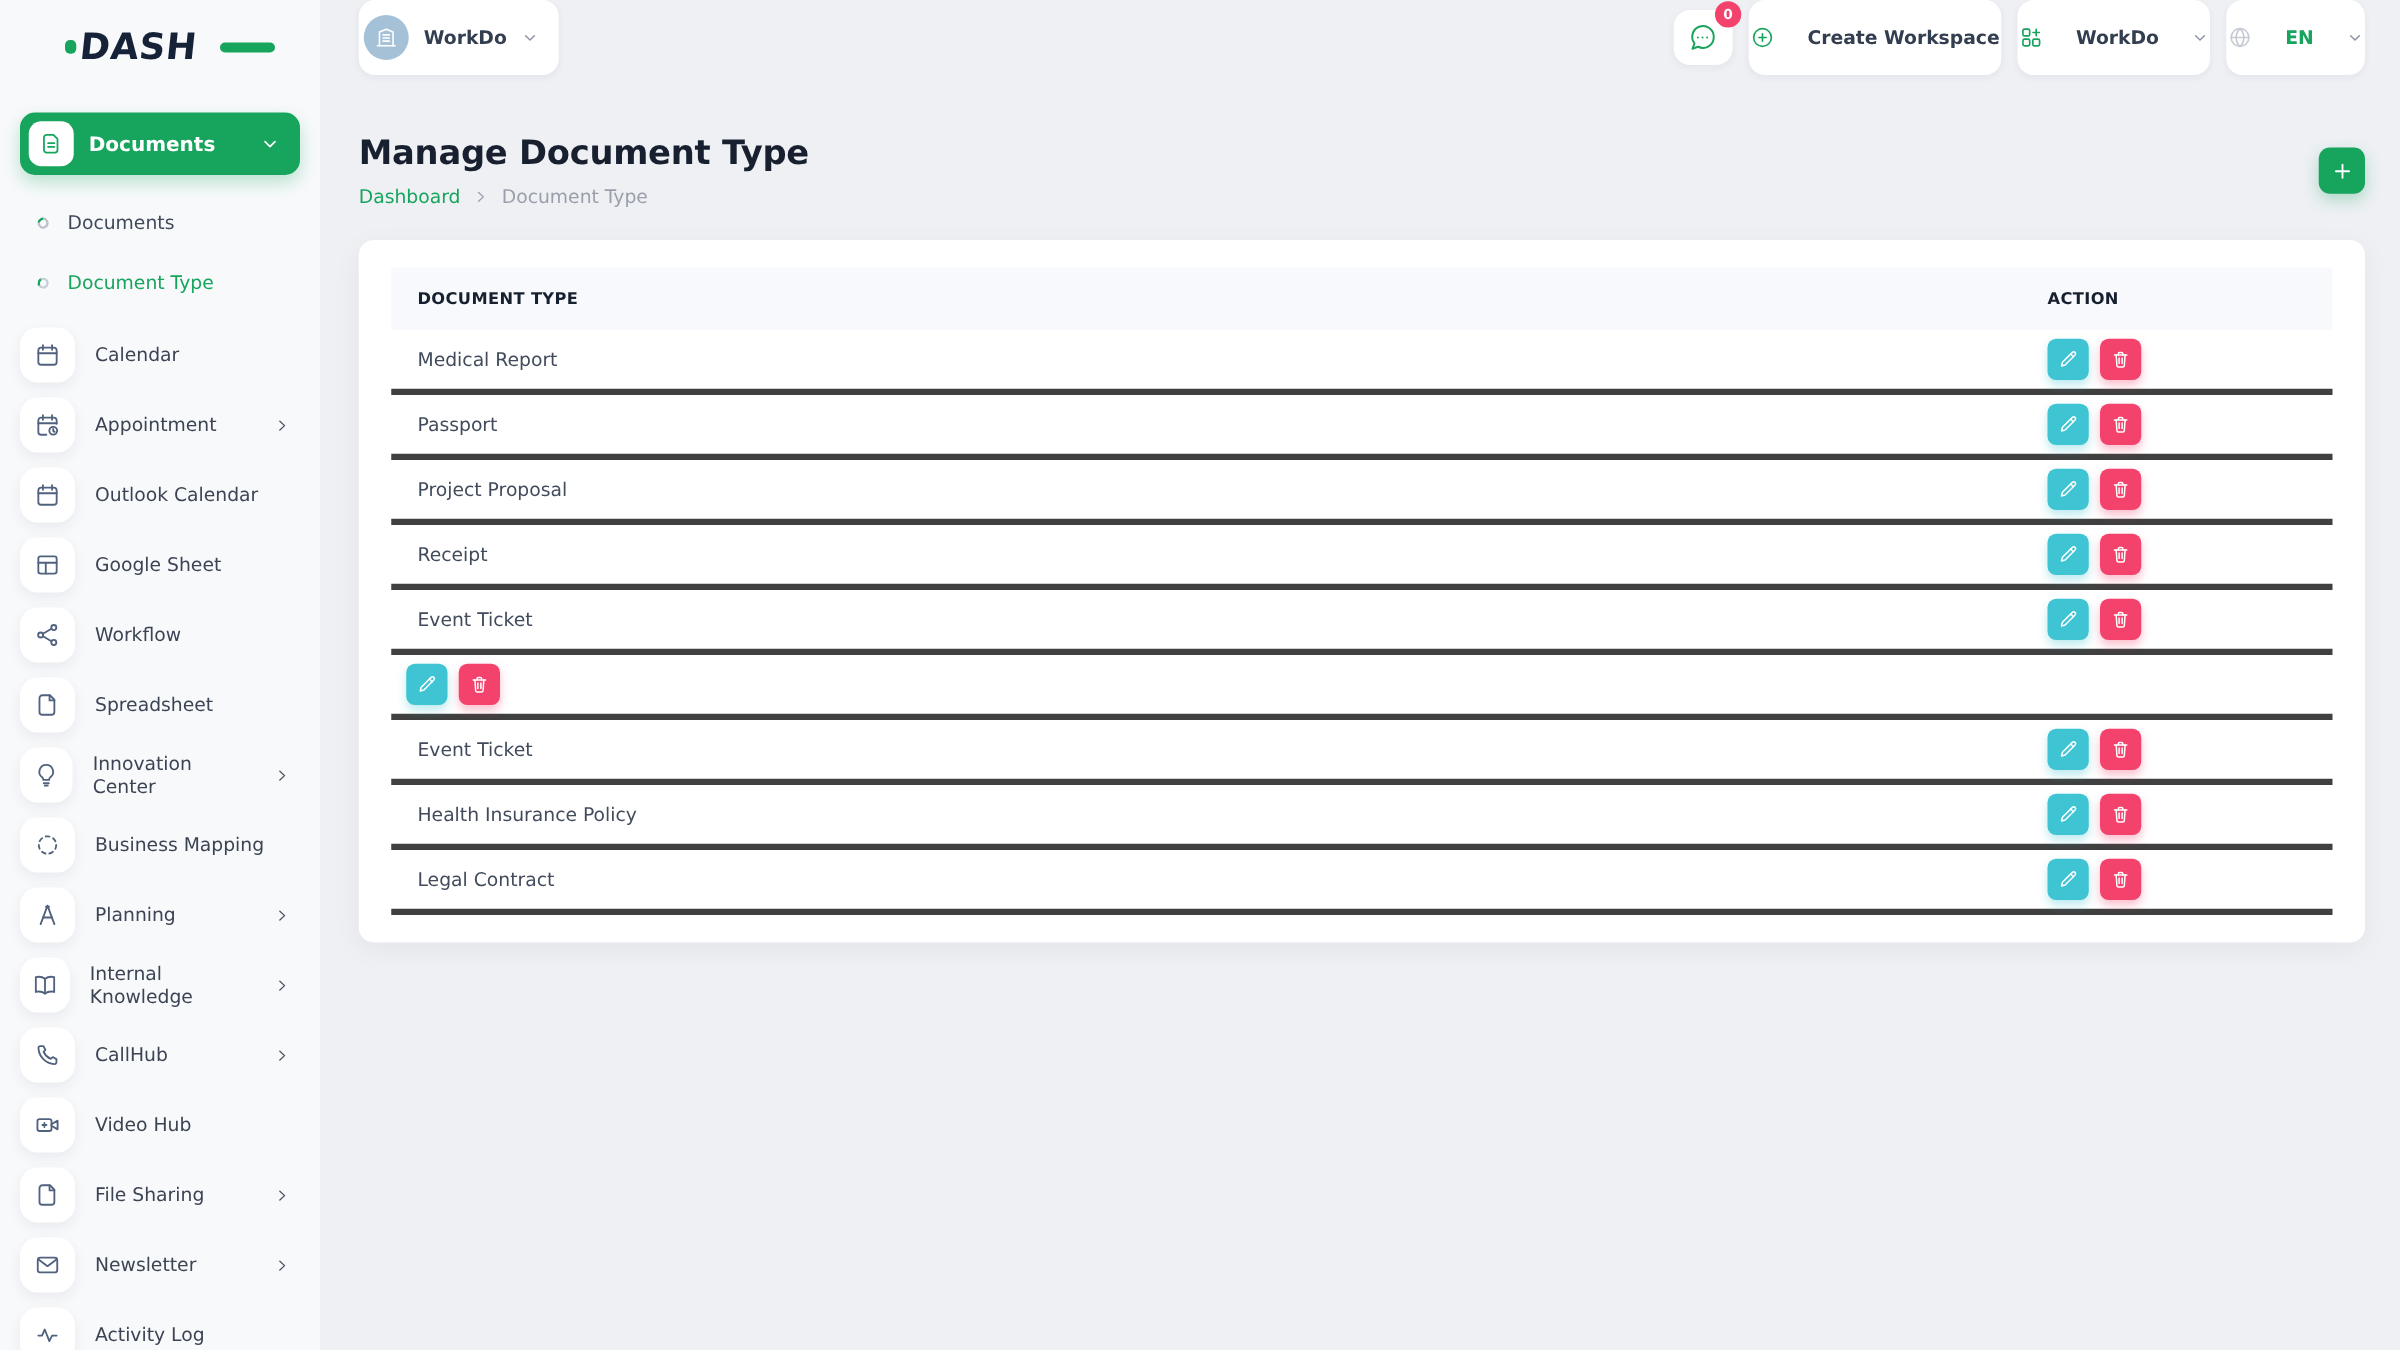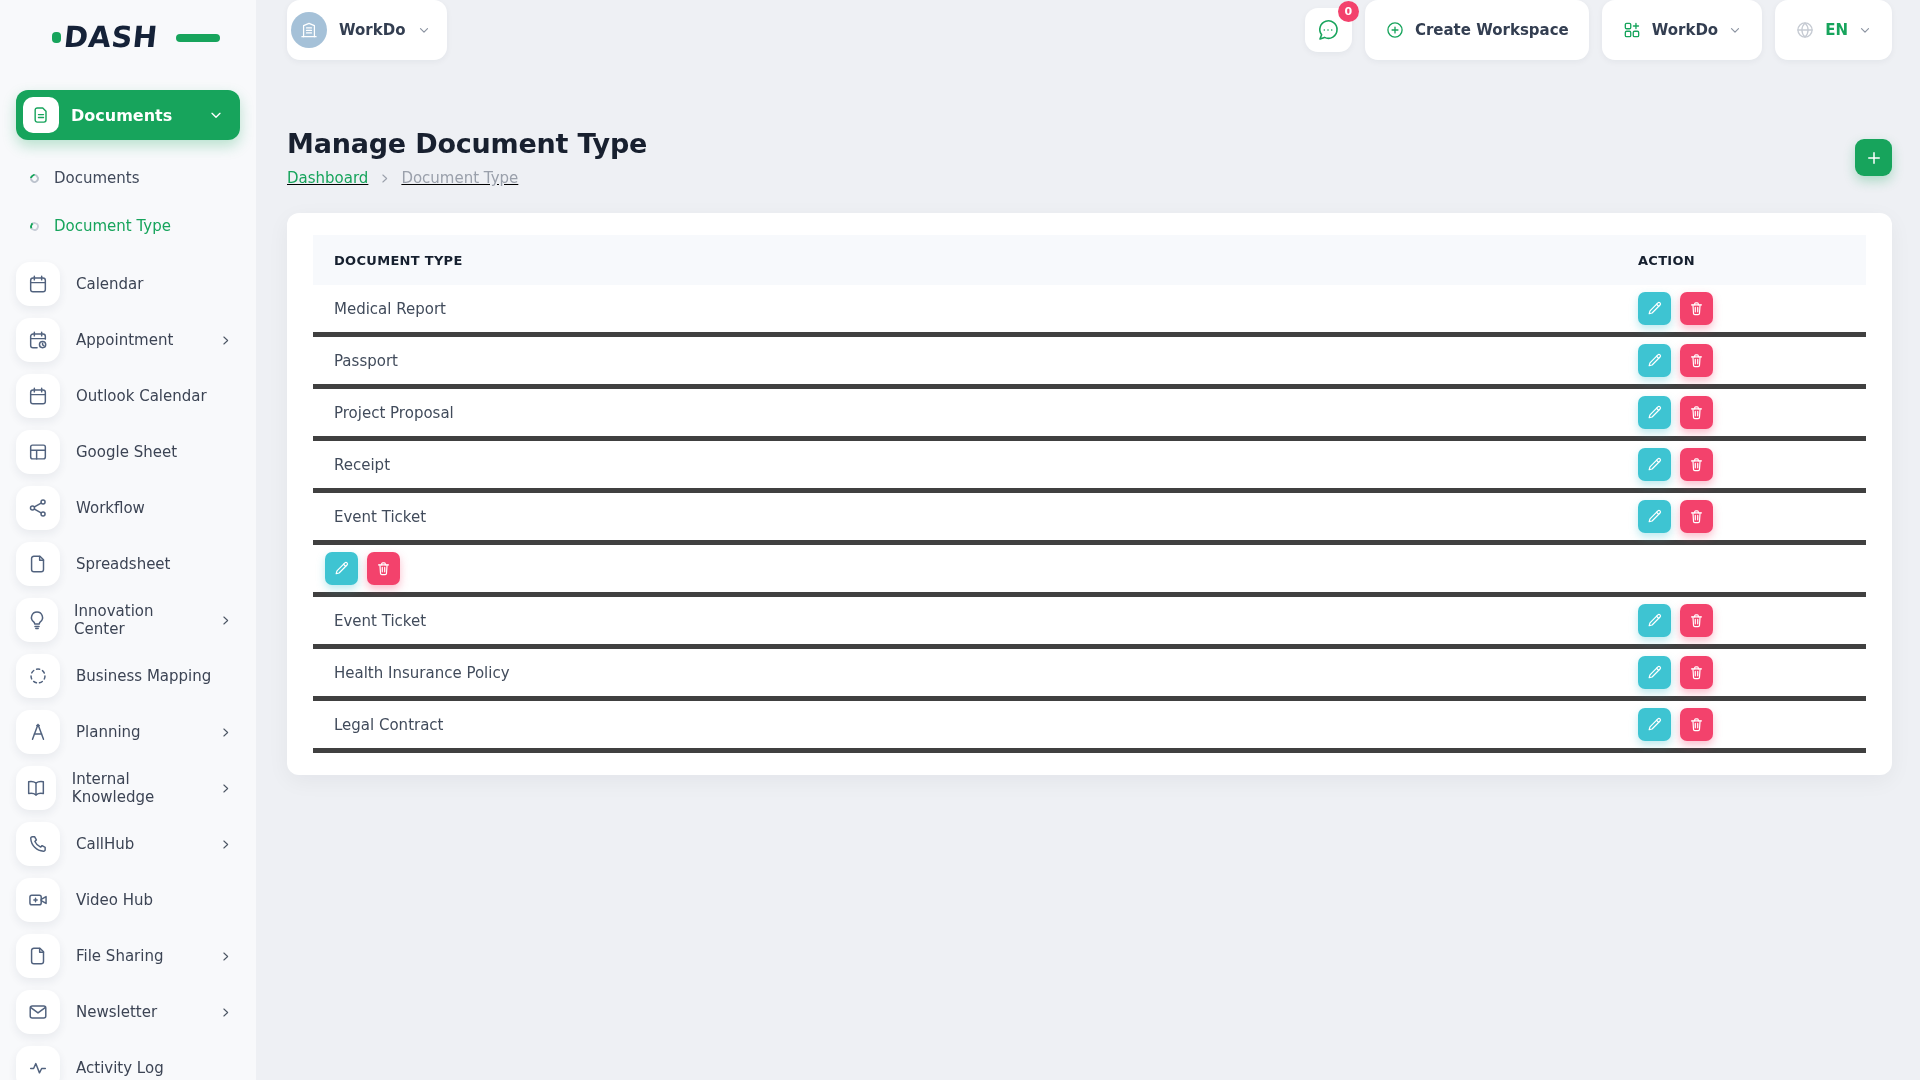--- a/index.html
+++ b/index.html
@@ -56,29 +56,29 @@
   .pill-text { font-size:15px; font-weight:600; color:#333e51; }
   .pill-chev { color:#8b93a1; }
   .pill-chev svg { width:14px; height:14px; fill:none; stroke:currentColor; stroke-width:2; stroke-linecap:round; stroke-linejoin:round; }
 
   .top-right { display:flex; align-items:center; gap:13px; }
   .icon-btn { position:relative; width:47px; height:44px; border-radius:13px; background:#fff;
     box-shadow:0 2px 6px rgba(25,39,68,.05); display:flex; align-items:center; justify-content:center; cursor:pointer; }
   .icon-btn .chat { width:24px; height:24px; color:var(--green); }
   .badge { position:absolute; top:-7px; right:-7px; min-width:21px; height:21px; border-radius:50%;
     background:var(--pink); color:#fff; font-size:11px; font-weight:700; display:flex; align-items:center; justify-content:center; }
-  .top-pill { padding:0 20px; gap:10px; }
+  .top-pill { padding:0 1px; gap:26px; }
   .gi { width:20px; height:20px; }
   .green-i { color:var(--green); }
   .gray-i { color:#c6cbd3; }
   .en-text { font-size:15px; font-weight:700; color:var(--green); }
 
-  .page-head { display:flex; justify-content:space-between; align-items:center; margin-top:76px; }
+  .page-head { display:flex; justify-content:space-between; align-items:center; margin-top:55px; }
   .page-title { font-size:27px; font-weight:700; color:#18202f; letter-spacing:-.2px; }
-  .breadcrumb { display:flex; align-items:center; gap:10px; margin-top:10px; font-size:15px;text-decoration:underline; }
+  .breadcrumb { display:flex; align-items:center; gap:10px; margin-top:10px; font-size:15px; }
   .bc-link { color:var(--green); cursor:pointer; text-decoration:none; }
   .bc-sep { color:#9aa0ab; }
   .bc-sep svg { width:13px; height:13px; fill:none; stroke:currentColor; stroke-width:2; stroke-linecap:round; stroke-linejoin:round; }
   .bc-current { color:#9aa0ab; }
   .add-btn { width:37px; height:37px; border:none; border-radius:9px; background:var(--green); color:#fff;
     display:flex; align-items:center; justify-content:center; cursor:pointer; box-shadow:0 5px 12px rgba(23,164,92,.3); }
   .add-btn svg { width:18px; height:18px; fill:none; stroke:#fff; stroke-width:2; stroke-linecap:round; }
 
   .card { margin-top:26px; background:#fff; border-radius:12px; padding:22px 26px;
     box-shadow:0 6px 22px rgba(16,24,40,.05); }

